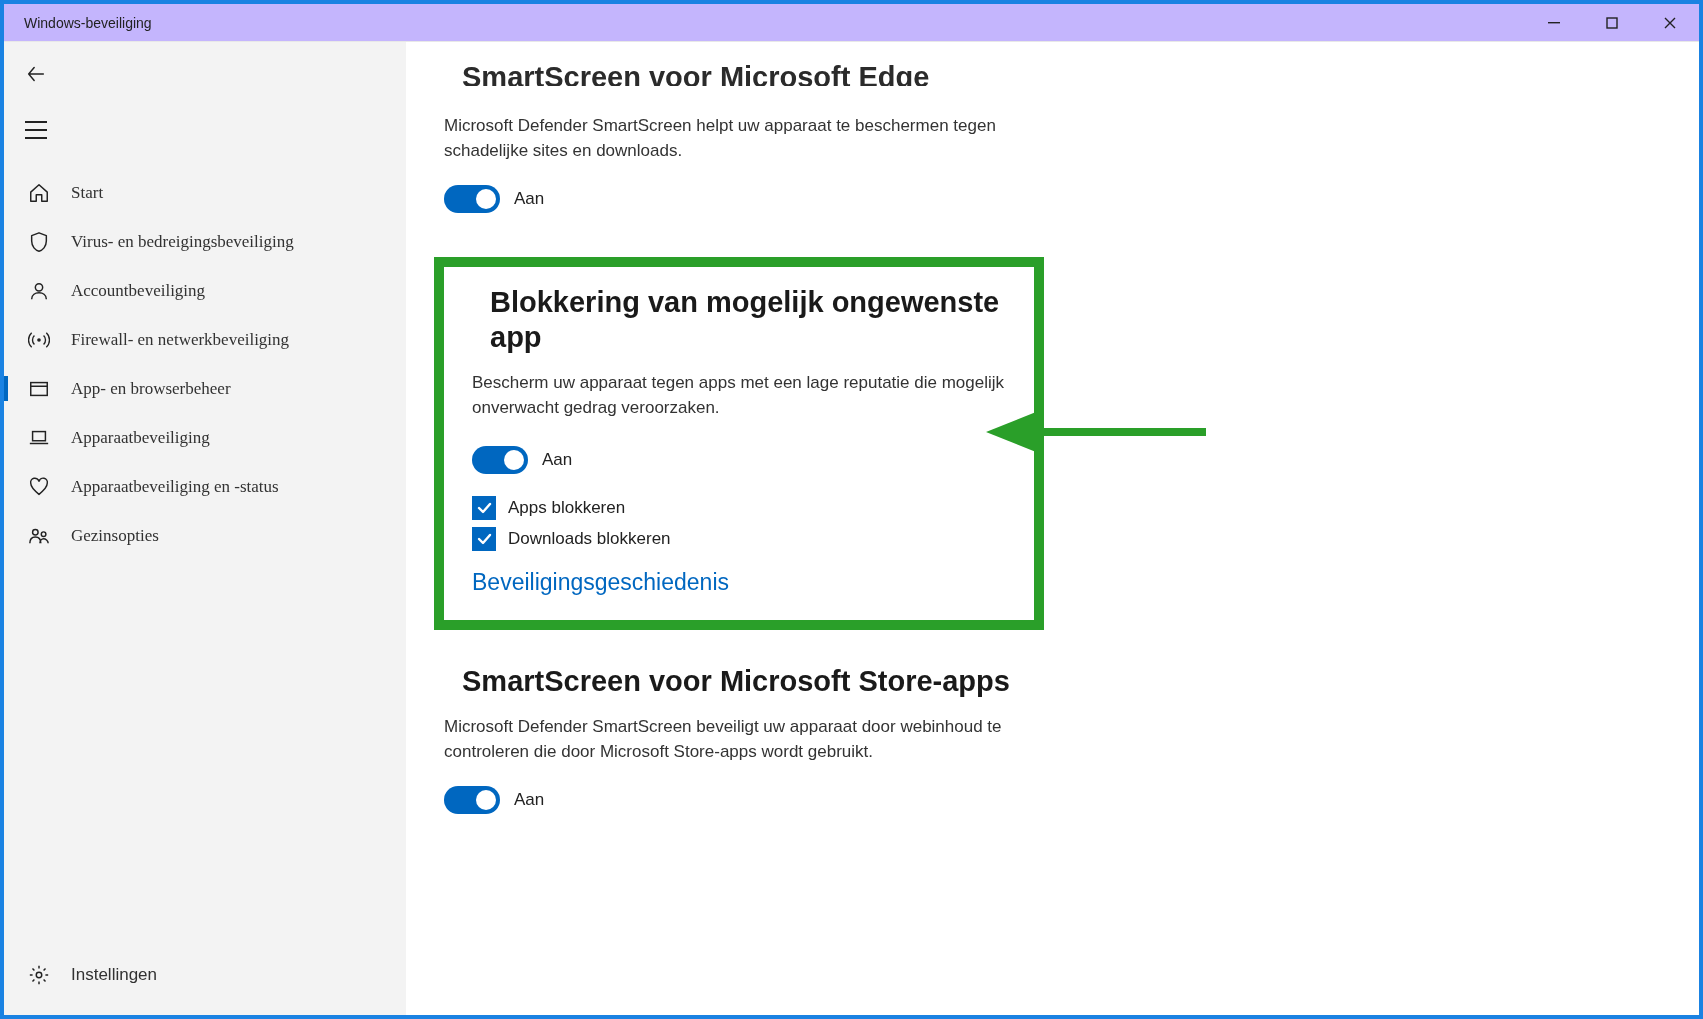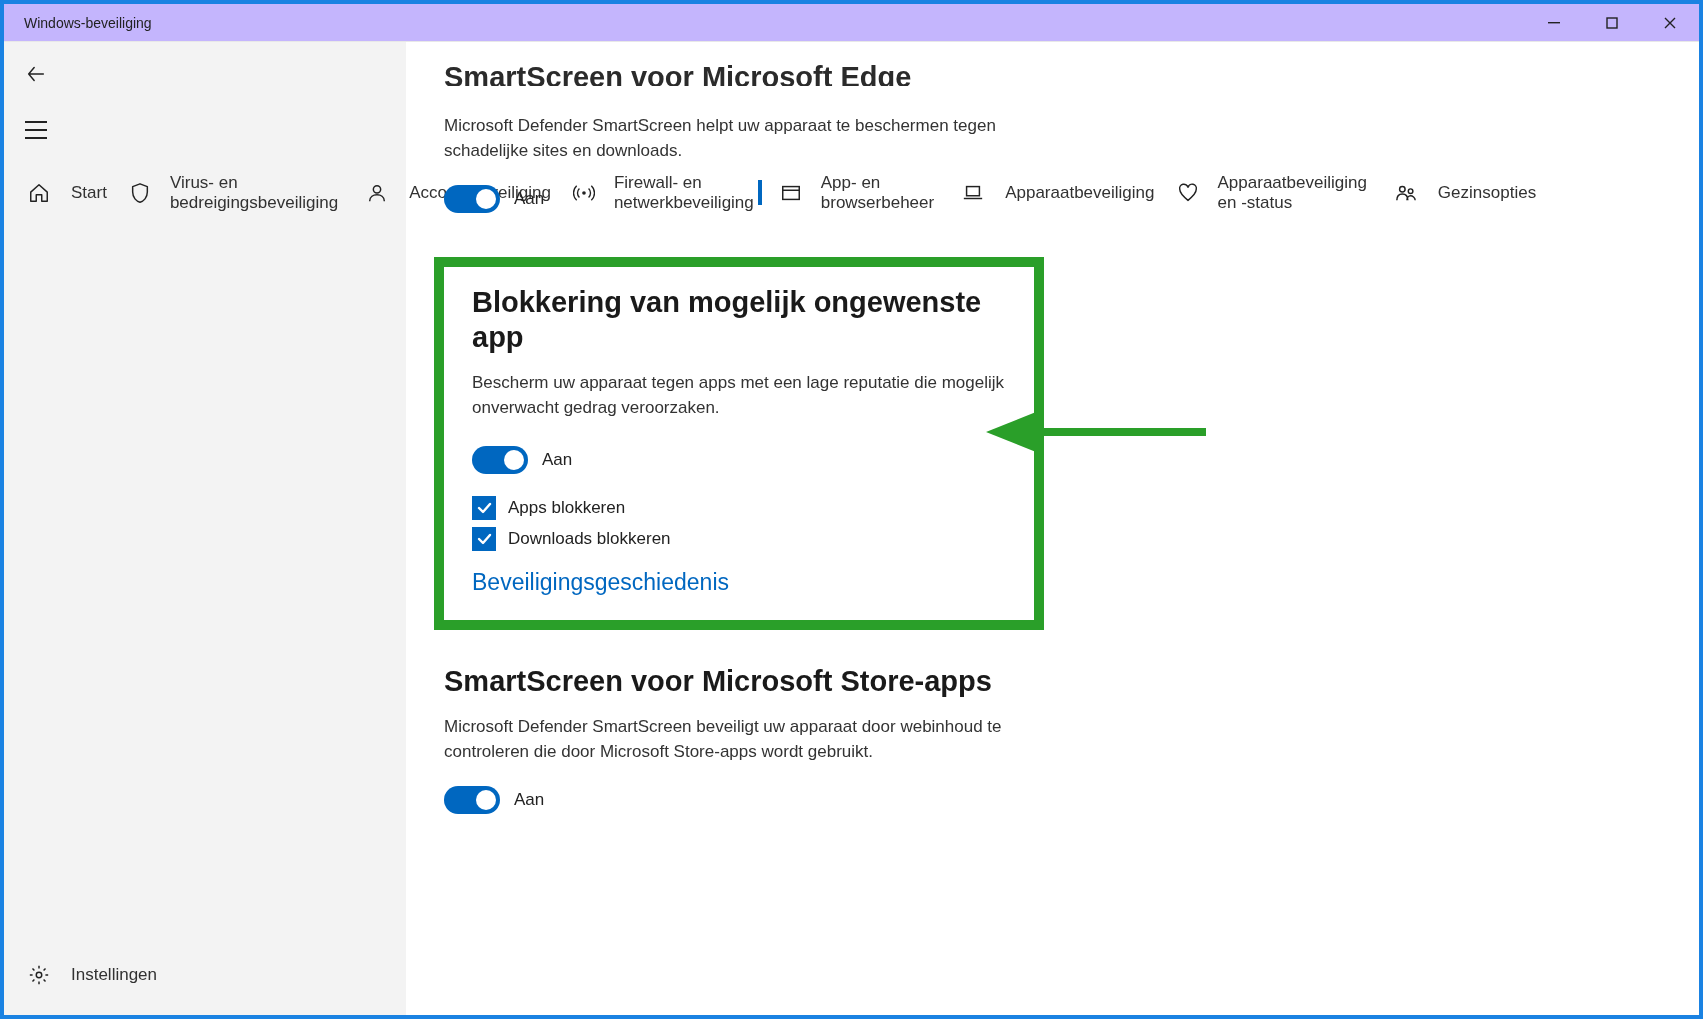--- a/index.html
+++ b/index.html
@@ -51,21 +51,21 @@
     display: flex; flex-direction: column;
     padding-top: 8px;
     position: relative;
   }
   .nav-back, .nav-ham {
     width: 48px; height: 48px;
     display: flex; align-items: center; justify-content: center;
     margin-left: 8px;
   }
   .nav-ham { margin-top: 8px; margin-bottom: 14px; }
-  .sidebar-list { flex: 1; display: flex; flex-direction: row; }
+  .sidebar-list { flex: 1; display: flex; flex-direction: column; font-family: Liberation Serif, serif; }
   .sidebar-item {
     height: 49px;
     display: flex; align-items: center;
     padding-left: 22px;
     font-size: 17px;
     color: var(--muted);
     position: relative;
     cursor: default;
   }
   .sidebar-item .icon-slot {
@@ -82,21 +82,21 @@
   .sidebar-footer {
     padding-bottom: 16px;
   }
   .content {
     flex: 1;
     padding: 30px 70px 20px 38px;
     overflow: hidden;
     position: relative;
   }
   .section-title {
-    font-size: 29px; font-weight: 600; margin: 0 0 14px 0; line-height: 1.2;
+    font-size: 29px; font-weight: 600; margin: 0 0 14px 18px; line-height: 1.2;
   }
   .section-title.cropped {
     position: relative; top: -12px; overflow: hidden; height: 26px;
     color: #2b2b2b;
   }
   .section-desc {
     font-size: 17px; color: #333; line-height: 1.45;
     max-width: 560px;
     margin: 16px 0 22px 0;
   }

